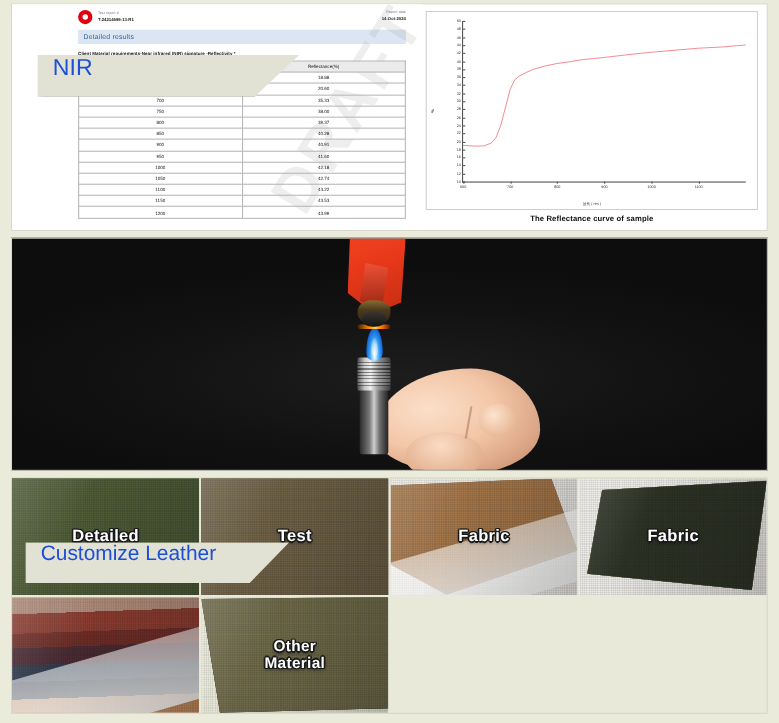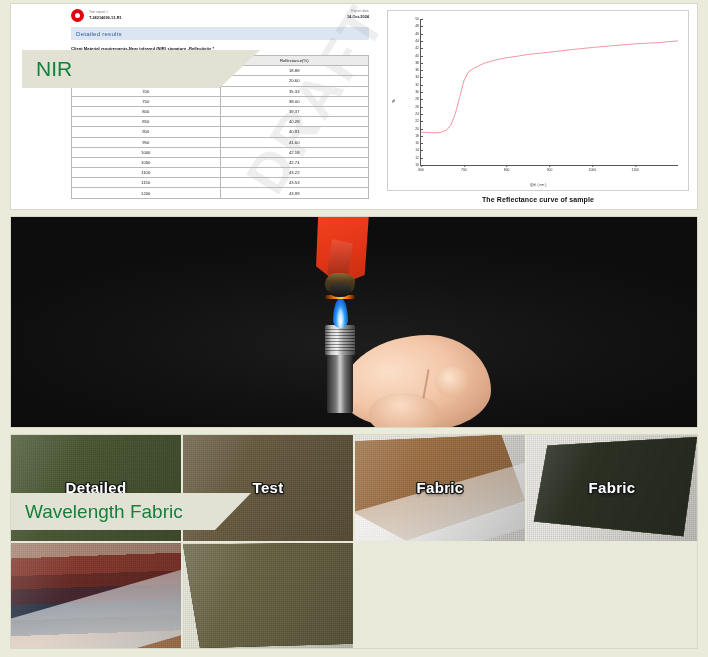--- a/index.html
+++ b/index.html
@@ -55,23 +55,24 @@
   .watermark{
     position:absolute;left:46%;top:30%;
     font-size:56px;font-weight:bold;color:rgba(150,150,150,.16);
     transform:rotate(-58deg);transform-origin:center;
     letter-spacing:4px;pointer-events:none;z-index:0;user-select:none;
   }
 
   
   .tag{
     position:absolute;z-index:5;
-    background:#e2e2d4;color:#15803d;
-    display:flex;align-items:center;
+    background:#e2e2d4;color:#1d4ed8;
+    display:flex;
     box-shadow:2px 3px 4px rgba(0,0,0,.45);
+    margin-left:12px;
   }
   .tag-text{padding-left:14px;white-space:nowrap;}
   .tag:after{
     content:"";position:absolute;right:-1px;top:0;height:100%;
     width:0;border-style:solid;border-color:transparent;
   }
   .tag-nir{
     left:11px;top:46px;width:238px;height:38px;
     font-size:21px;font-weight:normal;
     clip-path:polygon(0 0,100% 0,83% 100%,0 100%);
@@ -480,20 +481,21 @@
         <div class="bg-light"></div>
         <div class="swatch leather-stack"></div>
         <div class="weave"></div>
         <div class="diag-fold"></div>
         <div class="sheen"></div>
       </div>
       <div class="cell">
         <div class="swatch dark-camo" style="clip-path: polygon(0px 2%, 100% 0px, 100% 96%, 10% 100%);"></div>
         <div class="weave"></div>
         <div class="sheen"></div>
+        <div class="cap two">Other<br>Material</div>
       </div>
     </section>
 
   <div class="tag tag-fabric">
-    <span class="tag-text">Wavelength Fabric</span>
+    <span class="tag-text">Customize Leather</span>
   </div>
 
 </div>
 
 </body></html>

